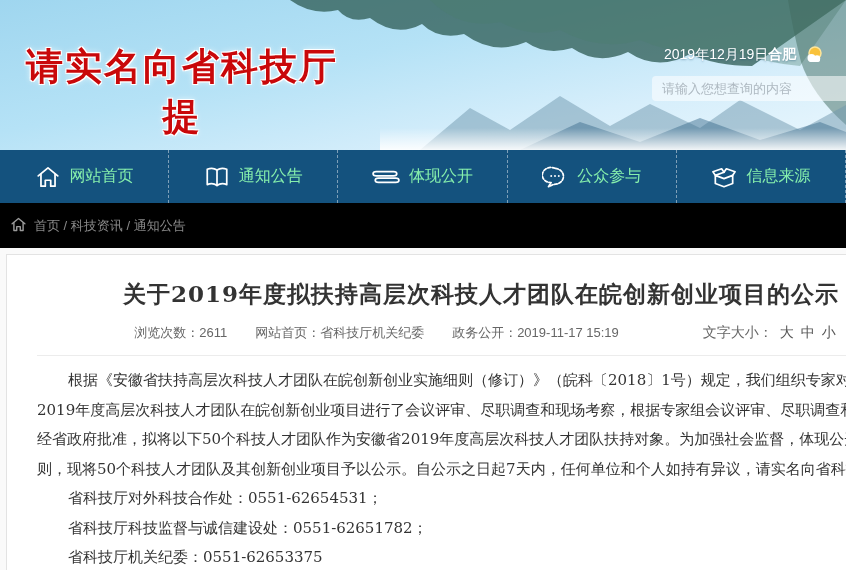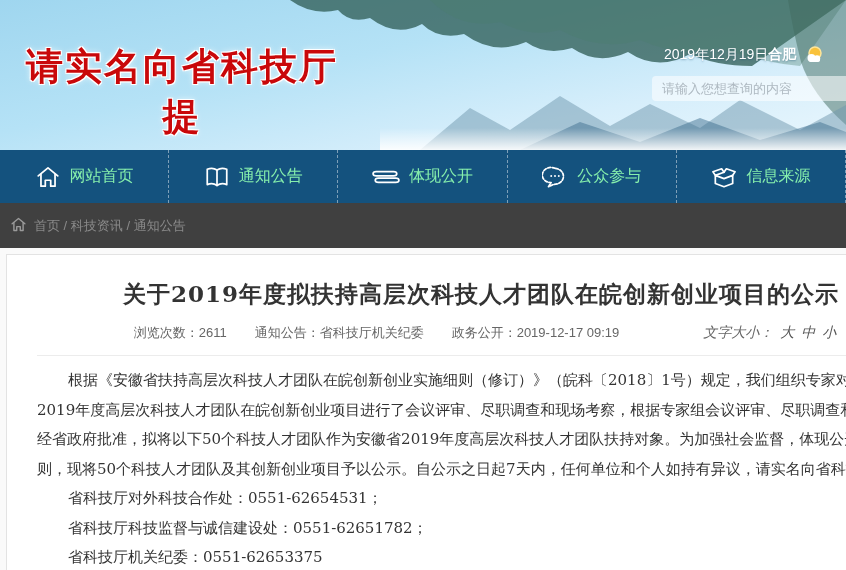--- a/index.html
+++ b/index.html
@@ -26,32 +26,32 @@
           font-size:13px;color:#667;padding:0 10px;font-family:"Liberation Sans",sans-serif;}
   .search input::placeholder{color:#aeb9c1;}
 
   
   .nav{height:53px;background:#14527e;display:flex;}
   .nav-item{flex:1;display:flex;align-items:center;justify-content:center;gap:9px;
             color:#86efac;font-size:16px;border-right:1px dashed rgba(255,255,255,.45);cursor:pointer;}
   .nav-item svg{display:block;}
 
   
-  .crumbs{height:45px;background:#404040;display:flex;align-items:center;
+  .crumbs{height:45px;background:#000000;display:flex;align-items:center;
           padding-left:10px;color:#8a8a8a;font-size:13px;gap:7px;}
 
   
   .card{position:absolute;left:6px;top:254px;width:950px;height:520px;background:#fff;
         border:1px solid #e3e3e3;box-sizing:border-box;padding:24px 30px 0 30px;}
   .a-title{text-align:center;font-family:"DejaVu Serif","Liberation Serif",serif;
            font-weight:600;font-size:23px;color:#333;letter-spacing:1px;line-height:30px;}
   .meta{display:flex;justify-content:center;align-items:center;margin-top:15px;
         font-size:13px;color:#666;white-space:nowrap;}
   .meta .seg{margin-right:20px;margin-left:8px;}
-  .meta .size-group{margin-left:64px;font-size:14px;font-style:italic;}
+  .meta .size-group{margin-left:64px;font-size:14px;}
   .meta .size-btn{margin-left:7px;cursor:pointer;color:#555;}
   .rule{border-top:1px solid #ececec;margin-top:13px;}
   .body{margin-top:10px;font-family:"DejaVu Serif","Liberation Serif",serif;
         font-size:15px;color:#333;line-height:29.5px;}
   .line{white-space:nowrap;}
   .indent{padding-left:31px;}
 </style>
 </head>
 <body>
 
@@ -161,22 +161,22 @@
       </svg>
     </span>
     <span>首页 / 科技资讯 / 通知公告</span>
   </div>
 
   <div class="card">
     <div class="a-title">关于2019年度拟扶持高层次科技人才团队在皖创新创业项目的公示</div>
 
     <div class="meta">
       <span class="seg"><span>浏览次数：</span><span>2611</span></span>
-      <span class="seg"><span>通知公告：</span><span>省科技厅机关纪委</span></span>
-      <span class="seg"><span>政务公开：</span><span>2019-12-17 09:19</span></span>
+      <span class="seg"><span>网站首页：</span><span>省科技厅机关纪委</span></span>
+      <span class="seg"><span>政务公开：</span><span>2019-11-17 15:19</span></span>
       <span class="size-group"><span>文字大小：</span><span class="size-btn">大</span><span class="size-btn">中</span><span class="size-btn">小</span></span>
     </div>
 
     <div class="rule"></div>
 
     <div class="body">
       <div class="line indent">根据《安徽省扶持高层次科技人才团队在皖创新创业实施细则（修订）》（皖科〔2018〕1号）规定，我们组织专家对各市推</div>
       <div class="line">2019年度高层次科技人才团队在皖创新创业项目进行了会议评审、尽职调查和现场考察，根据专家组会议评审、尽职调查和现场考</div>
       <div class="line">经省政府批准，拟将以下50个科技人才团队作为安徽省2019年度高层次科技人才团队扶持对象。为加强社会监督，体现公开、公平</div>
       <div class="line">则，现将50个科技人才团队及其创新创业项目予以公示。自公示之日起7天内，任何单位和个人如持有异议，请实名向省科技厅提</div>

